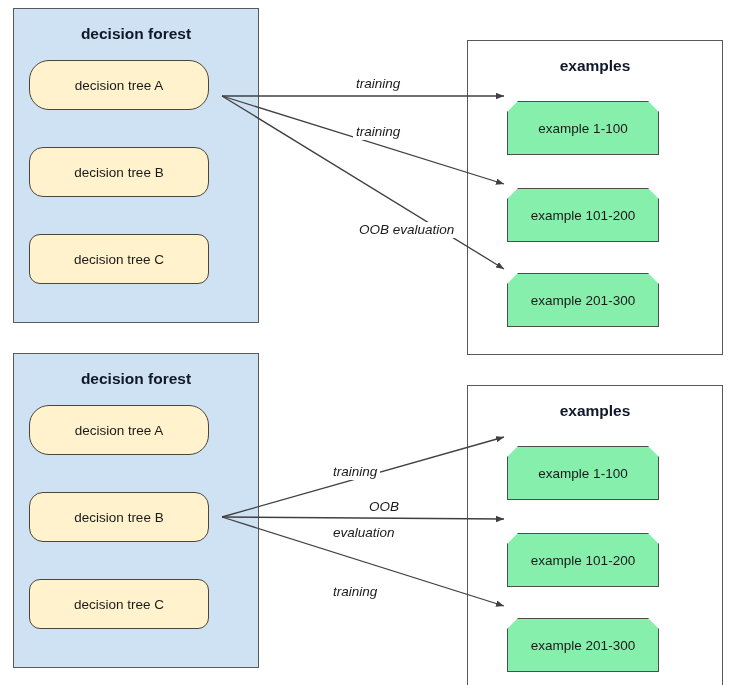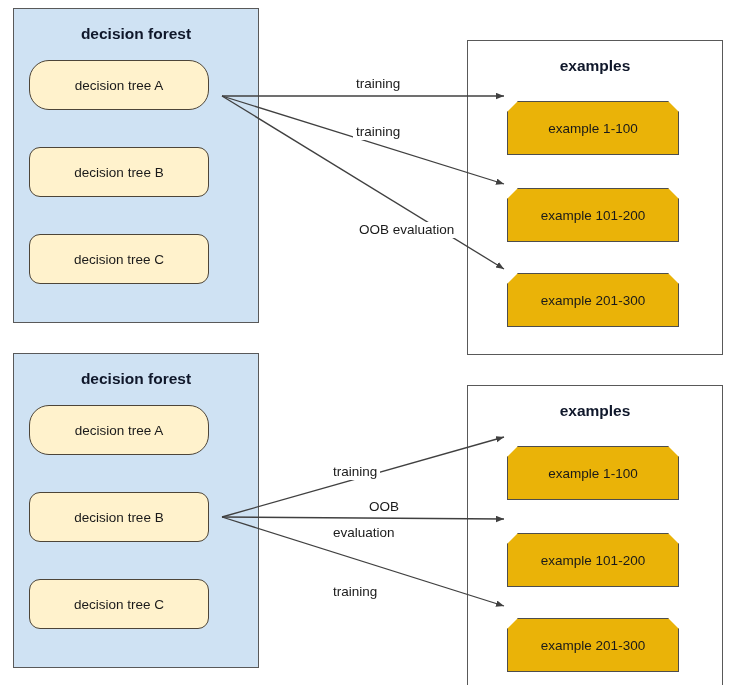--- a/index.html
+++ b/index.html
@@ -63,29 +63,29 @@
     border: 1.4px solid #4d4538;
     border-radius: 11px;
     box-sizing: border-box;
     display: flex;
     align-items: center;
     justify-content: center;
     font-size: 13.5px;
     color: #1a1a1a;
   }
   .tree-a { top: 60px; border-radius: 20px; }
-  .tree-b { top: 147px; }
+  .tree-b { top: 147px; border-radius: 14px; }
   .tree-c { top: 234px; }
 
   .example-box {
     position: absolute;
     left: 39px;
-    width: 172px;
+    width: 152px;
     height: 54px;
-    background: #eab308;
+    background: #86efac;
     border: 1.4px solid #4d4d4d;
     box-sizing: border-box;
     display: flex;
     align-items: center;
     justify-content: center;
     font-size: 13.5px;
     color: #1a1a1a;
     clip-path: polygon(0 11px, 11px 0, calc(100% - 11px) 0, 100% 11px, 100% 100%, 0 100%);
   }
   .ex-1 { top: 60px; }
@@ -102,20 +102,21 @@
   }
   .edge-label {
     position: absolute;
     font-size: 13.5px;
     color: #1a1a1a;
     background: #ffffff;
     padding: 0 3px;
     white-space: nowrap;
     line-height: 16px;
     text-align: center;
+    font-style: italic;
   }
 </style>
 </head>
 <body>
 
 <div class="diagram" id="diagram-1">
 
   <div class="forest-panel">
     <div class="panel-title">decision forest</div>
   </div>

